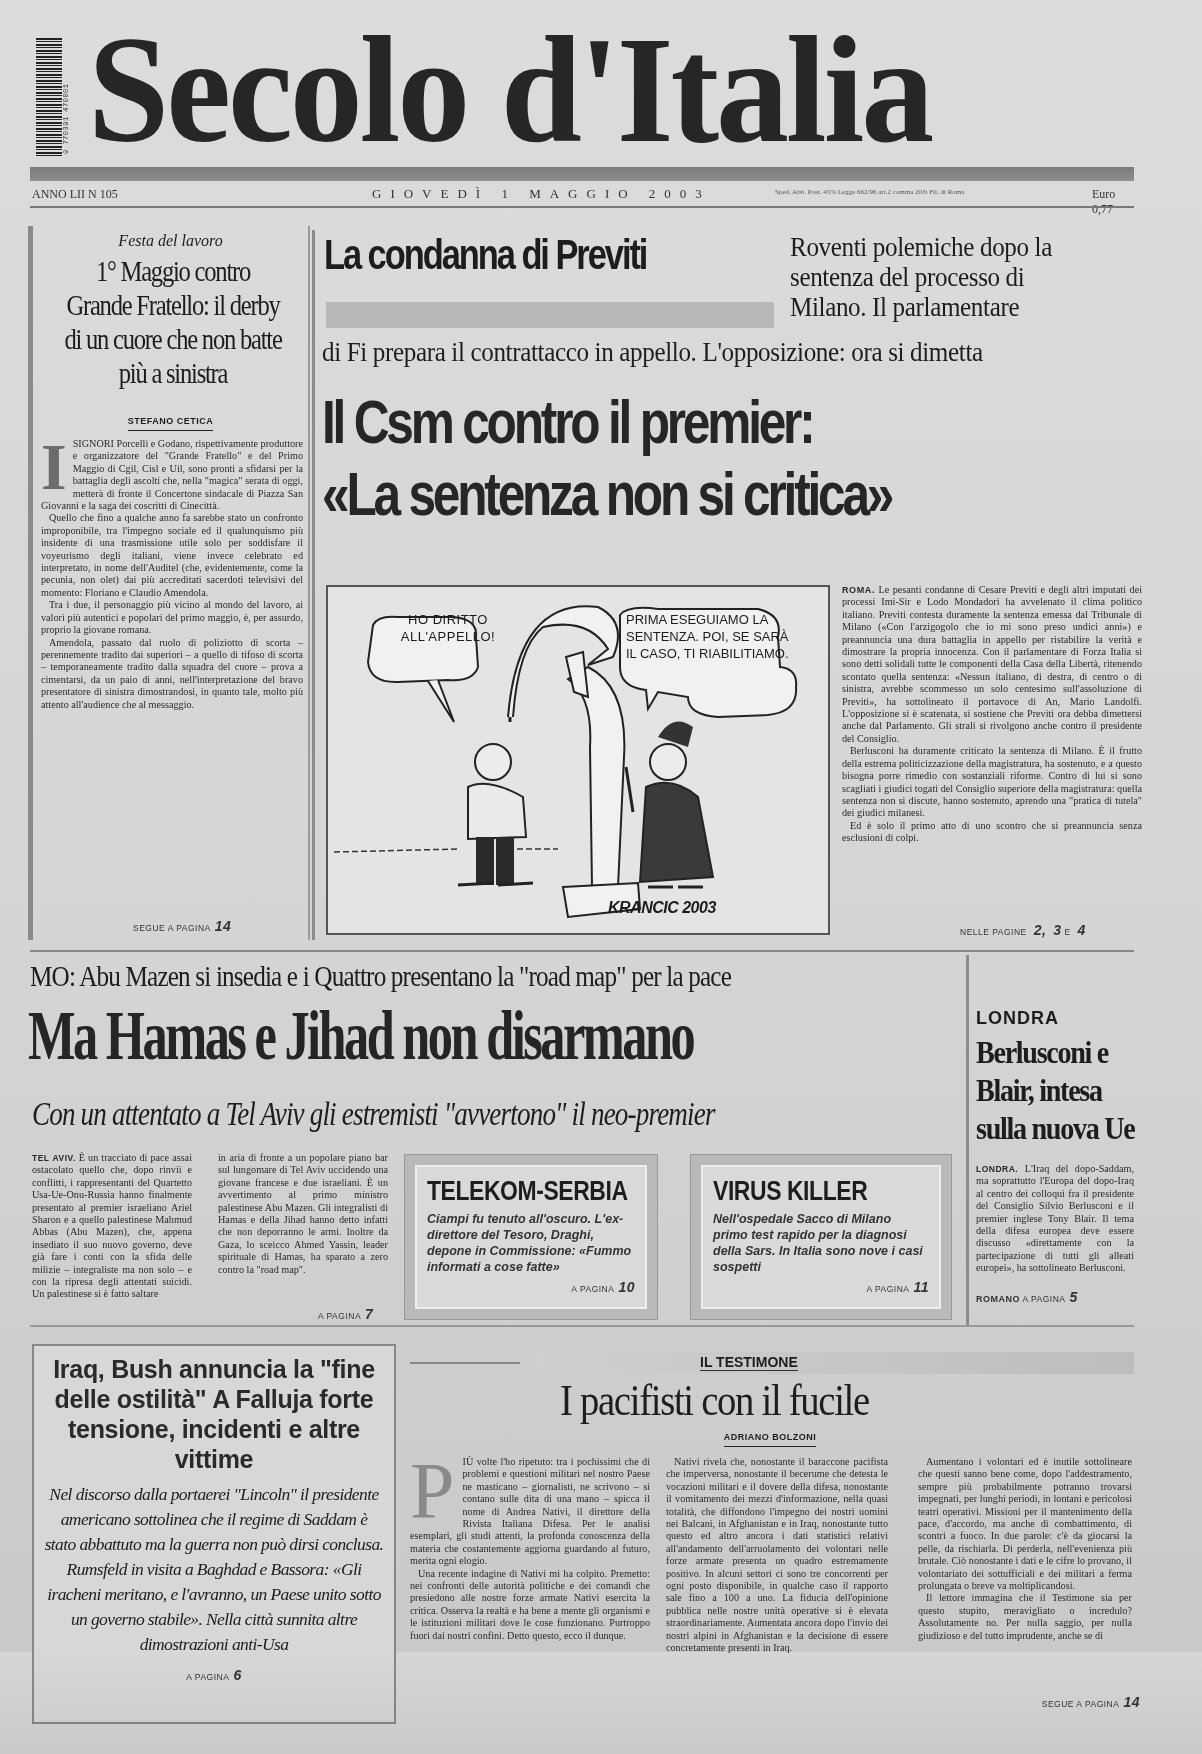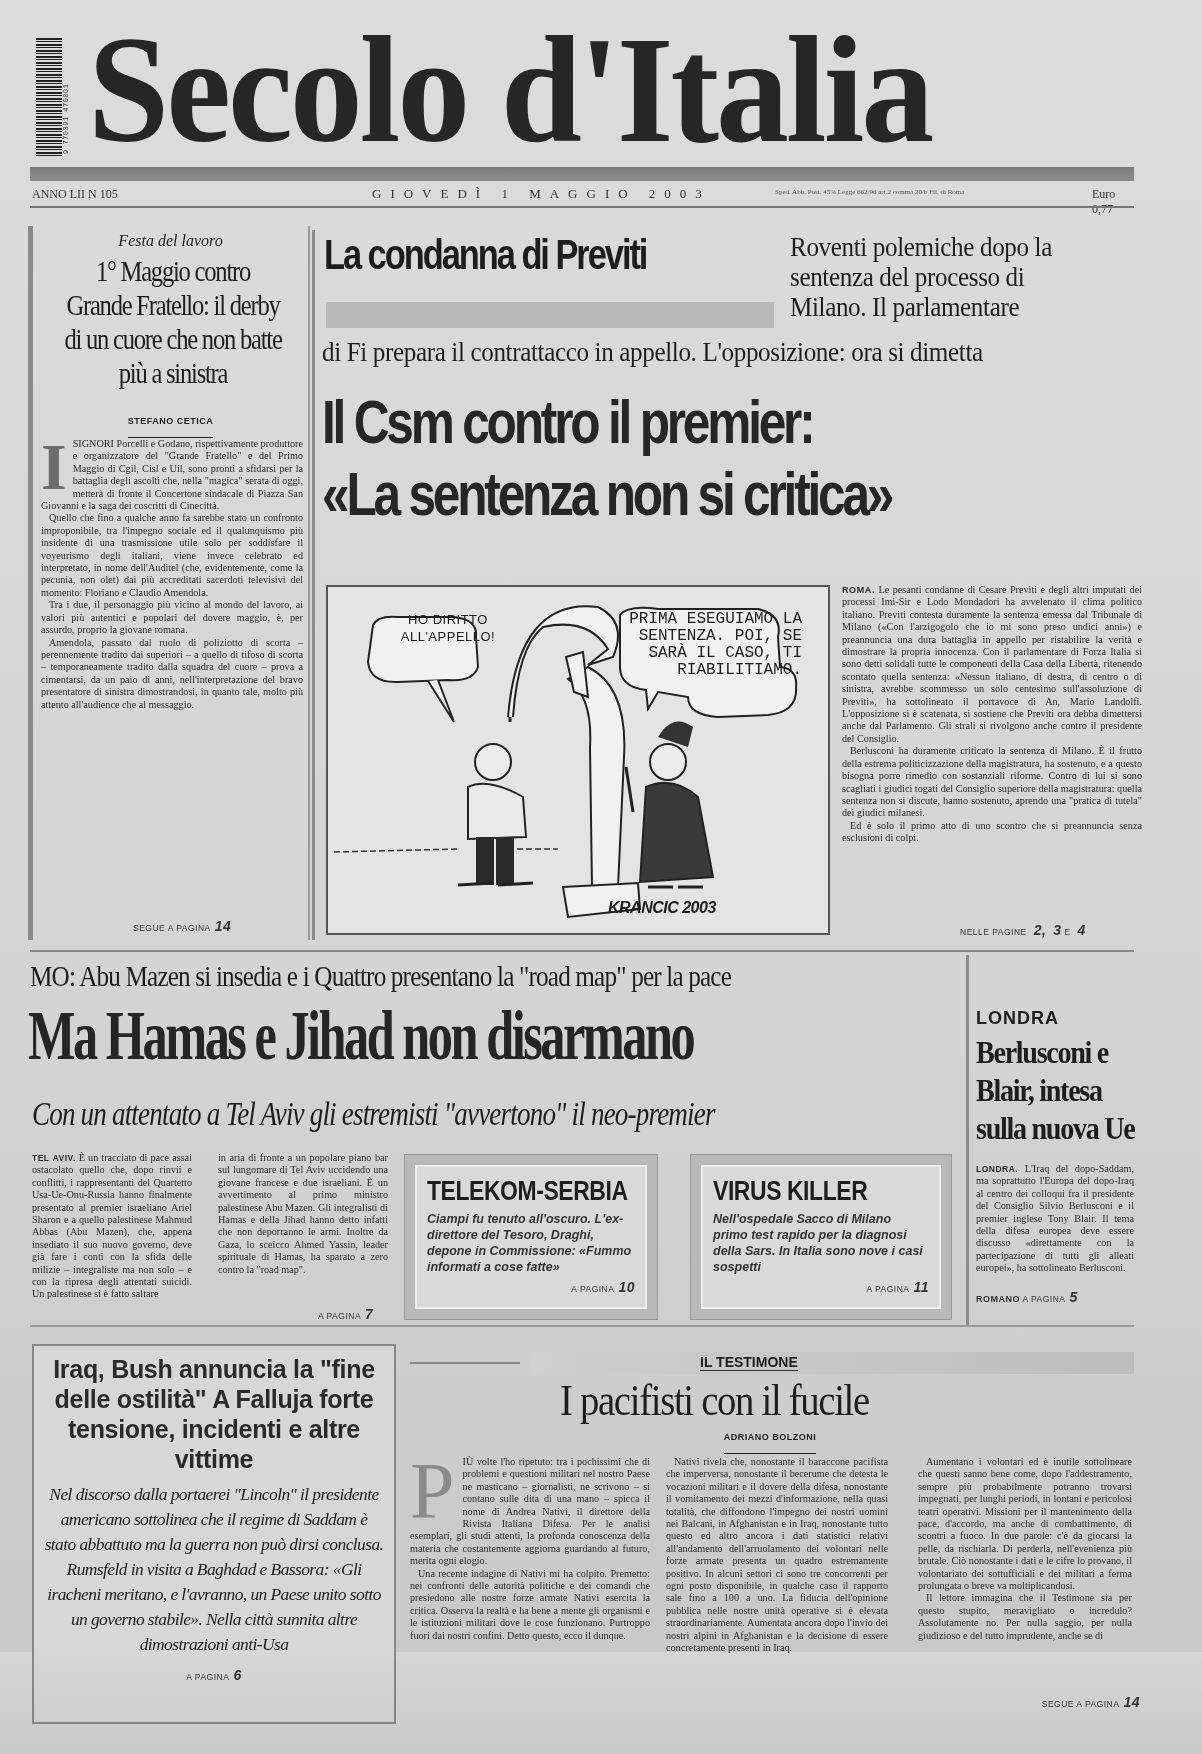--- a/index.html
+++ b/index.html
@@ -47,21 +47,21 @@
   .left-col { left: 28px; top: 226px; width: 282px; height: 714px; border-left: 5px solid #8a8a8a; border-right: 2px solid #9a9a9a; }
   .kicker-it { position: absolute; left: 0; top: 6px; width: 100%; text-align: center; font-style: italic; font-size: 16px; }
   .left-head {
     position: absolute; left: 4px; top: 28px; width: 272px; text-align: center;
     font-size: 30px; line-height: 34px; letter-spacing: -1.5px; transform: scaleX(0.82); transform-origin: top center;
   }
   .byline {
     position: absolute; left: 0; width: 100%; text-align: center;
     font-family: "Liberation Sans", sans-serif; font-weight: bold; font-size: 9px; letter-spacing: 0.5px;
   }
-  .byline span { border-bottom: 1px solid #222; padding-bottom: 11px; }
+  .byline span { border-bottom: 1px solid #222; padding-bottom: 4px; }
   .body-text {
     font-size: 10.2px; line-height: 12.4px; text-align: justify; color: #2a2a2a;
   }
   .body-text p { text-indent: 8px; }
   .dropcap { float: left; font-size: 66px; line-height: 54px; color: #6c6c6c; margin: 2px 6px 0 0; font-weight: bold; }
   .dropcap-p { float: left; font-size: 80px; line-height: 70px; color: #8a8a8a; margin: 0 8px 0 0; }
   .follow {
     font-family: "Liberation Sans", sans-serif; font-size: 8.5px; letter-spacing: 0.5px; color: #333;
   }
   .follow b { font-size: 14px; font-style: italic; margin-left: 4px; }
@@ -159,21 +159,21 @@
   </div>
   <div class="abs mast-rule"></div>
 
   <div class="abs left-col">
     <div class="kicker-it">Festa del lavoro</div>
     <div class="left-head">1° Maggio contro Grande Fratello: il derby di un cuore che non batte più a sinistra</div>
     <div class="byline" style="top:190px;"><span>STEFANO CETICA</span></div>
     <div class="body-text" style="position:absolute; left:8px; top:212px; width:262px;">
       <p style="text-indent:0"><span class="dropcap">I</span><span>SIGNORI Porcelli e Godano, rispettivamente produttore e organizzatore del "Grande Fratello" e del Primo Maggio di Cgil, Cisl e Uil, sono pronti a sfidarsi per la battaglia degli ascolti che, nella "magica" serata di oggi, metterà di fronte il Concertone sindacale di Piazza San Giovanni e la saga dei coscritti di Cinecittà.</span></p>
       <p>Quello che fino a qualche anno fa sarebbe stato un confronto improponibile, tra l'impegno sociale ed il qualunquismo più insidente di una trasmissione utile solo per soddisfare il voyeurismo degli italiani, viene invece celebrato ed interpretato, in nome dell'Auditel (che, evidentemente, come la pecunia, non olet) dai più accreditati sacerdoti televisivi del momento: Floriano e Claudio Amendola.</p>
-      <p>Tra i due, il personaggio più vicino al mondo del lavoro, ai valori più autentici e popolari del dovere maggio, è, per assurdo, proprio la giovane romana.</p>
+      <p>Tra i due, il personaggio più vicino al mondo del lavoro, ai valori più autentici e popolari del primo maggio, è, per assurdo, proprio la giovane romana.</p>
       <p>Amendola, passato dal ruolo di poliziotto di scorta – perennemente tradito dai superiori – a quello di tifoso di scorta – temporaneamente tradito dalla squadra del cuore – prova a cimentarsi, da un paio di anni, nell'interpretazione del bravo presentatore di sinistra dimostrandosi, in quanto tale, molto più attento all'audience che al messaggio.</p>
     </div>
     <div class="follow" style="position:absolute; left:100px; top:692px;">
       <span>SEGUE A PAGINA</span><b>14</b>
     </div>
   </div>
 
   <div class="abs main-rule-left"></div>
   <div class="abs previti-title">La condanna di Previti</div>
   <div class="abs previti-bar"></div>
@@ -208,21 +208,21 @@
 
       <circle cx="340" cy="175" r="18" fill="#ececec" stroke="#222" stroke-width="2"></circle>
       <path d="M330 150 Q345 125 365 140 L360 160 Z" fill="#333"></path>
       <path d="M318 200 Q345 188 370 210 L385 290 L312 295 Z" fill="#3a3a3a" stroke="#222" stroke-width="2"></path>
       <path d="M298 180 L305 225" stroke="#222" stroke-width="3"></path>
       <path d="M320 300 L345 300 M350 300 L375 300" stroke="#222" stroke-width="3"></path>
 
       <path d="M292 28 Q300 18 330 22 L430 22 Q455 28 450 50 L452 80 Q470 82 468 100 Q470 125 440 128 L390 130 Q360 128 360 110 L330 105 L320 122 L318 103 Q292 100 292 80 Z" fill="#f1f1f1" stroke="#222" stroke-width="2"></path>
     </svg>
     <div class="abs" style="left:60px; top:24px; width:120px; text-align:center; font-family:'Liberation Sans',sans-serif; font-size:13px; line-height:17px; letter-spacing:0.5px;">HO DIRITTO ALL'APPELLO!</div>
-    <div class="abs" style="left:298px; top:24px; width:176px; font-family:Liberation Mono, monospace; font-size:16px; line-height:17px;text-align:right;">PRIMA ESEGUIAMO LA SENTENZA. POI, SE SARÀ IL CASO, TI RIABILITIAMO.</div>
+    <div class="abs" style="left:298px; top:24px; width:176px; font-family:Liberation Sans, sans-serif; font-size:13px; line-height:17px;">PRIMA ESEGUIAMO LA SENTENZA. POI, SE SARÀ IL CASO, TI RIABILITIAMO.</div>
     <div class="abs" style="left:280px; top:312px; font-family:'Liberation Sans',sans-serif; font-style:italic; font-weight:bold; font-size:16px; letter-spacing:-0.5px;">KRANCIC 2003</div>
   </div>
 
   <div class="abs roma-col body-text">
     <p class="lead" style="text-indent:0"><b>ROMA.</b> <span>Le pesanti condanne di Cesare Previti e degli altri imputati dei processi Imi-Sir e Lodo Mondadori ha avvelenato il clima politico italiano. Previti contesta duramente la sentenza emessa dal Tribunale di Milano («Con l'arzigogolo che io mi sono preso undici anni») e preannuncia una dura battaglia in appello per ristabilire la verità e dimostrare la propria innocenza. Con il parlamentare di Forza Italia si sono detti solidali tutte le componenti della Casa della Libertà, ritenendo scontato quella sentenza: «Nessun italiano, di destra, di centro o di sinistra, avrebbe scommesso un solo centesimo sull'assoluzione di Previti», ha sottolineato il portavoce di An, Mario Landolfi. L'opposizione si è scatenata, si sostiene che Previti ora debba dimettersi anche dal Parlamento. Gli strali si rivolgono anche contro il presidente del Consiglio.</span></p>
     <p>Berlusconi ha duramente criticato la sentenza di Milano. È il frutto della estrema politicizzazione della magistratura, ha sostenuto, e a questo bisogna porre rimedio con sostanziali riforme. Contro di lui si sono scagliati i giudici togati del Consiglio superiore della magistratura: quella sentenza non si discute, hanno sostenuto, aprendo una "pratica di tutela" dei giudici milanesi.</p>
     <p>Ed è solo il primo atto di uno scontro che si preannuncia senza esclusioni di colpi.</p>
   </div>
   <div class="abs follow" style="left:960px; top:922px;">
     <span>NELLE PAGINE</span>

